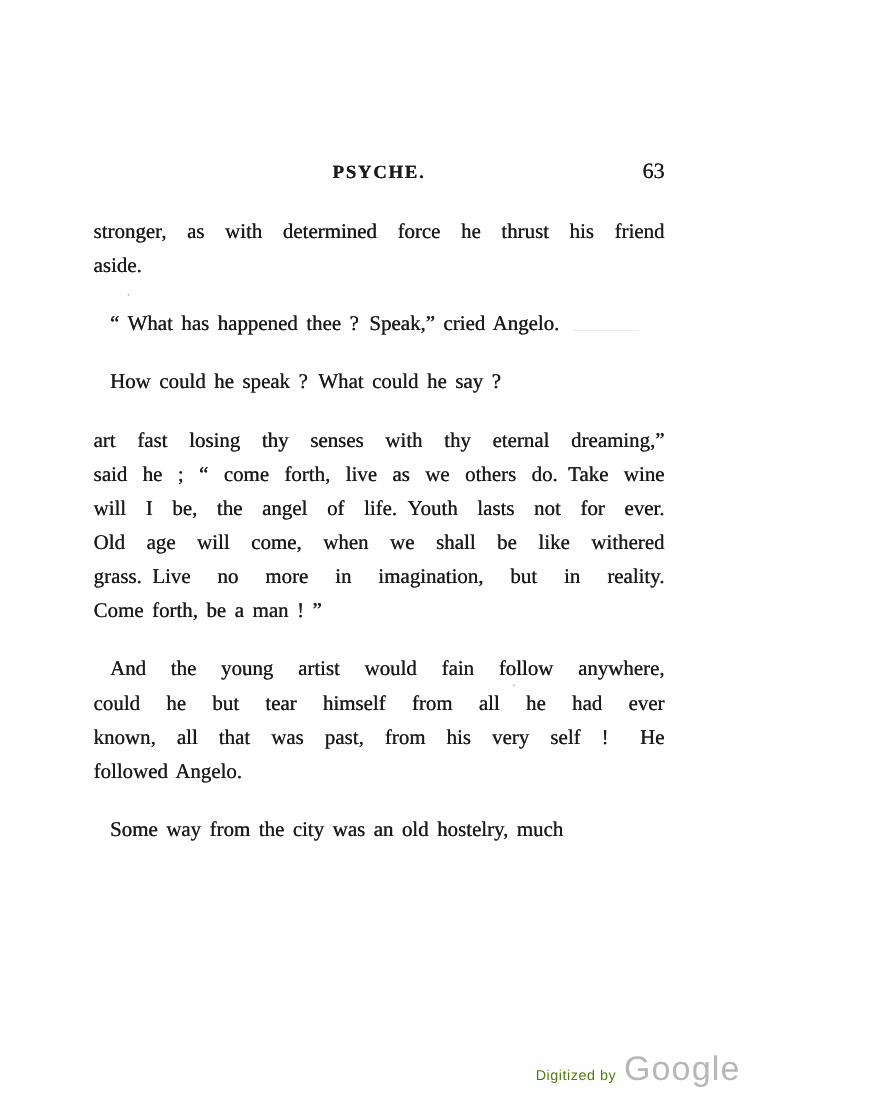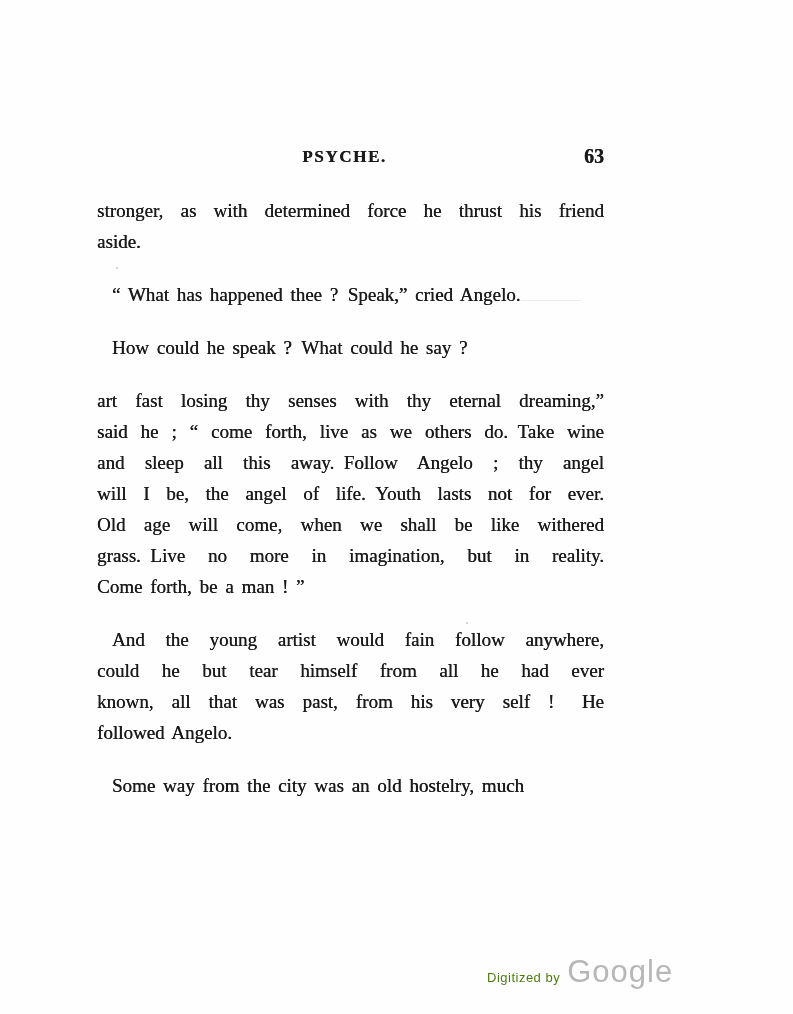--- a/index.html
+++ b/index.html
@@ -21,30 +21,30 @@
     position:absolute;top:147px;left:85px;width:519px;height:24px;
   }
   .header-title{
     position:absolute;left:50%;transform:translateX(-50%);
     font-weight:bold;font-size:17px;letter-spacing:1.6px;
     text-shadow:0.3px 0 0 currentColor;
     white-space:nowrap;
   }
   .page-number{
     position:absolute;right:0;top:-2px;
-    font-weight:bold;font-size:20px;
+    font-weight:normal;font-size:20px;
     text-shadow:0.3px 0 0 currentColor;
   }
   .text-block{
     position:absolute;top:195px;left:85px;width:519px;
     font-size:19px;
     word-spacing:1.5px;
     text-shadow:0.3px 0 0 currentColor; 
   }
-  .para{margin:0 0 22px 12px;}
+  .para{margin:0 0 22px 0;}
   .line{
     line-height:31px;height:31px;
     text-align:justify;
     text-align-last:justify;
     white-space:normal;
   }
   .line.lastline{
     text-align:right;
     text-align-last:left;
     word-spacing:3px;
@@ -88,21 +88,20 @@
       </div>
       <div class="para">
         <div class="line lastline indent">“ What has happened thee ? Speak,” cried Angelo.</div>
       </div>
       <div class="para">
         <div class="line lastline indent">How could he speak ? What could he say ?</div>
       </div>
       <div class="para">
         <div class="line">art fast losing thy senses with thy eternal dreaming,”</div>
         <div class="line">said he ; “ come forth, live as we others do. Take wine</div>
-        <div class="line">and sleep all this away. Follow Angelo ; thy angel</div>
         <div class="line">will I be, the angel of life. Youth lasts not for ever.</div>
         <div class="line">Old age will come, when we shall be like withered</div>
         <div class="line">grass. Live no more in imagination, but in reality.</div>
         <div class="line lastline">Come forth, be a man ! ”</div>
       </div>
       <div class="para">
         <div class="line indent">And the young artist would fain follow anywhere,</div>
         <div class="line">could he but tear himself from all he had ever</div>
         <div class="line">known, all that was past, from his very self !  He</div>
         <div class="line lastline">followed Angelo.</div>

